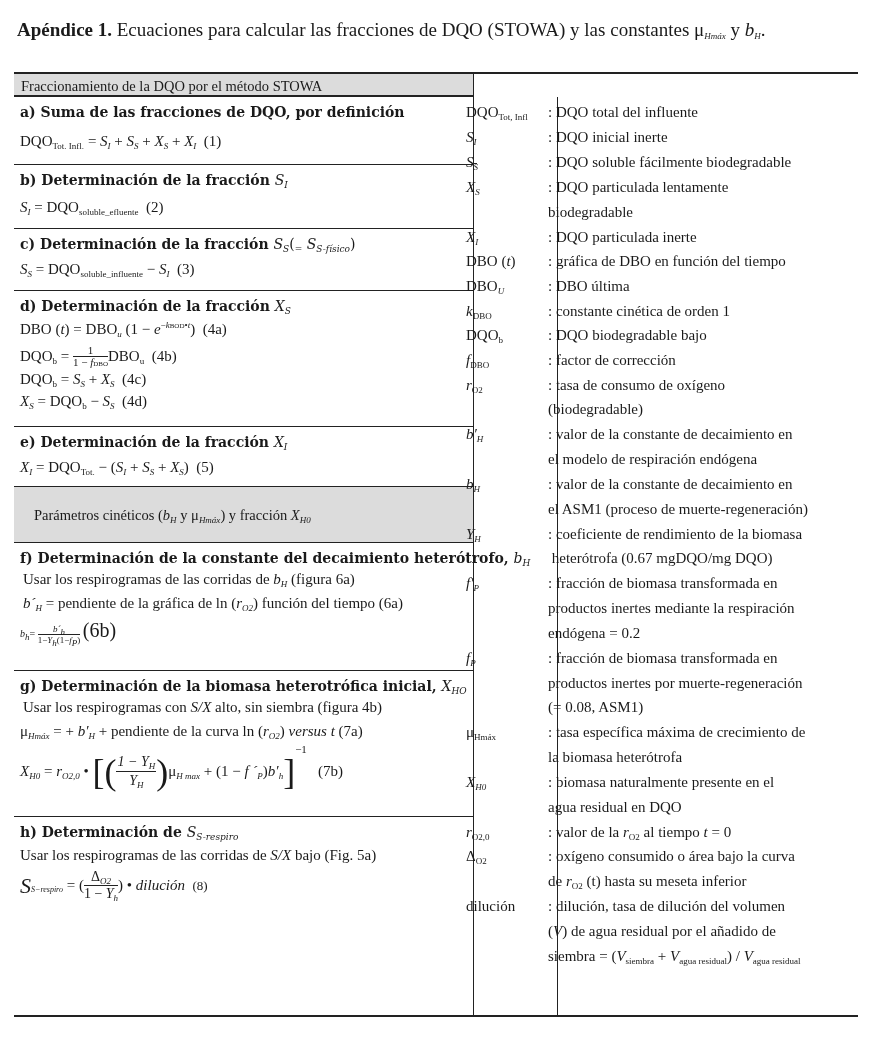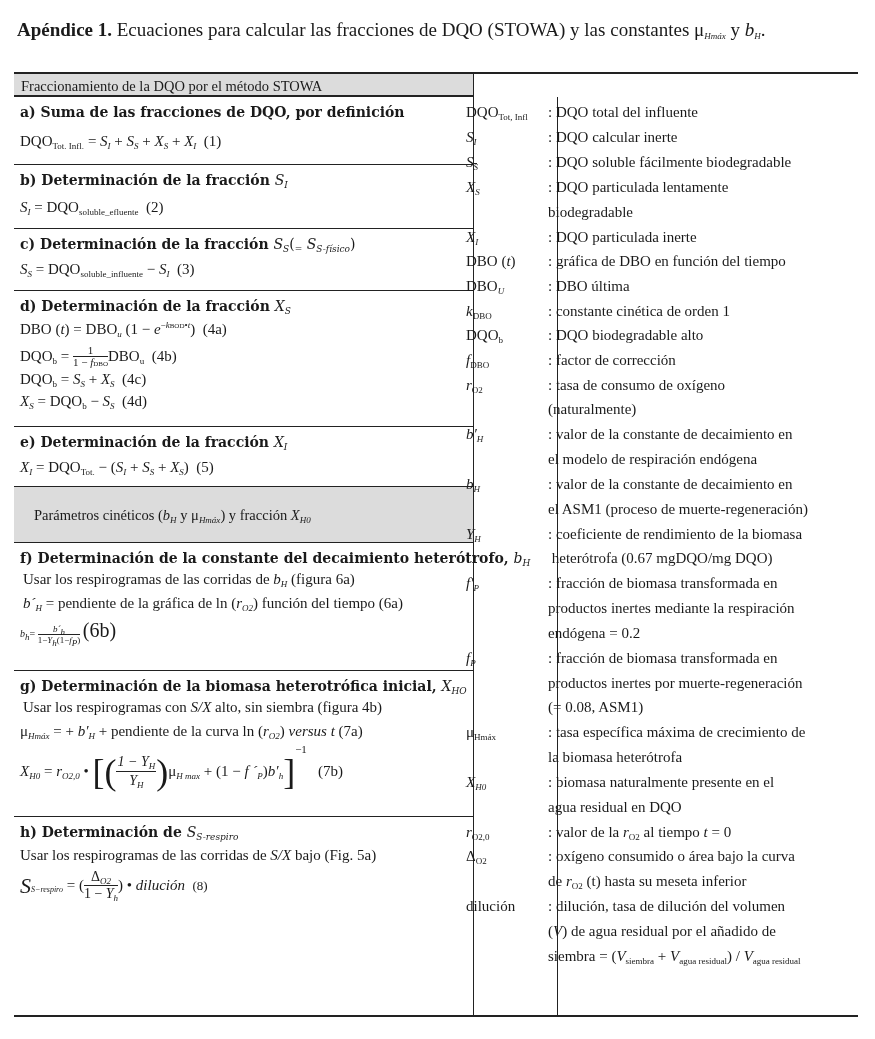--- a/index.html
+++ b/index.html
@@ -149,21 +149,21 @@
 </div>
 
 <div>
 
   <div class="tick" style="top:163px;left:472px"></div>
 
   <div class="nom sym" style="top:104px;">DQO<sub>Tot, Infl</sub></div>
   <div class="nom desc" style="top:104px;">: DQO total del influente</div>
 
   <div class="nom sym it" style="top:129px;">S<sub>I</sub></div>
-  <div class="nom desc" style="top:129px;">: DQO calcular inerte</div>
+  <div class="nom desc" style="top:129px;">: DQO inicial inerte</div>
 
   <div class="nom sym it" style="top:154px;">S<sub>S</sub></div>
   <div class="nom desc" style="top:154px;">: DQO soluble fácilmente biodegradable</div>
 
   <div class="nom sym it" style="top:179px;">X<sub>S</sub></div>
   <div class="nom desc" style="top:179px;">: DQO particulada lentamente</div>
   <div class="nom desc" style="top:204px;">biodegradable</div>
 
   <div class="nom sym it" style="top:229px;">X<sub>I</sub></div>
   <div class="nom desc" style="top:229px;">: DQO particulada inerte</div>
@@ -171,28 +171,28 @@
   <div class="nom sym" style="top:253px;">DBO (<span class="it">t</span>)</div>
   <div class="nom desc" style="top:253px;">: gráfica de DBO en función del tiempo</div>
 
   <div class="nom sym" style="top:278px;">DBO<sub class="it">U</sub></div>
   <div class="nom desc" style="top:278px;">: DBO última</div>
 
   <div class="nom sym" style="top:303px;"><span class="it">k</span><sub>DBO</sub></div>
   <div class="nom desc" style="top:303px;">: constante cinética de orden 1</div>
 
   <div class="nom sym" style="top:327px;">DQO<sub>b</sub></div>
-  <div class="nom desc" style="top:327px;">: DQO biodegradable alto</div>
+  <div class="nom desc" style="top:327px;">: DQO biodegradable bajo</div>
 
   <div class="nom sym" style="top:352px;"><span class="it">f</span><sub>DBO</sub></div>
   <div class="nom desc" style="top:352px;">: factor de corrección</div>
 
   <div class="nom sym" style="top:377px;"><span class="it">r</span><sub>O2</sub></div>
   <div class="nom desc" style="top:377px;">: tasa de consumo de oxígeno</div>
-  <div class="nom desc" style="top:401px;">(naturalmente)</div>
+  <div class="nom desc" style="top:401px;">(biodegradable)</div>
 
   <div class="nom sym it" style="top:426px;">b′<sub>H</sub></div>
   <div class="nom desc" style="top:426px;">: valor de la constante de decaimiento en</div>
   <div class="nom desc" style="top:451px;">el modelo de respiración endógena</div>
 
   <div class="nom sym it" style="top:476px;">b<sub>H</sub></div>
   <div class="nom desc" style="top:476px;">: valor de la constante de decaimiento en</div>
   <div class="nom desc" style="top:501px;">el ASM1 (proceso de muerte-regeneración)</div>
 
   <div class="nom sym it" style="top:526px;">Y<sub>H</sub></div>

